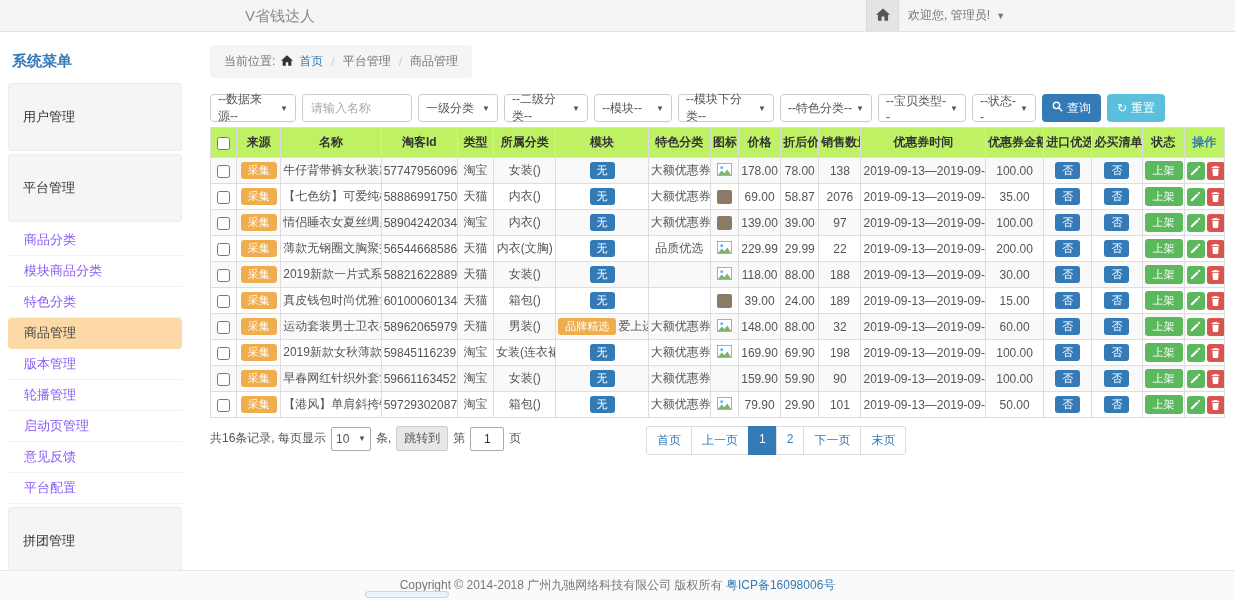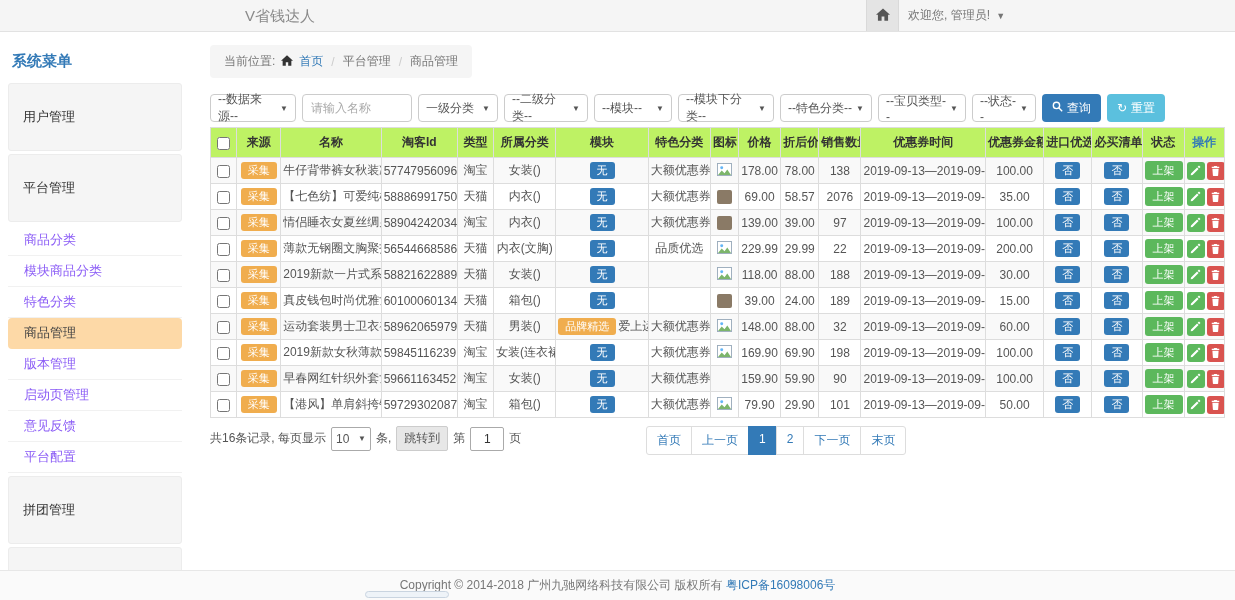--- a/index.html
+++ b/index.html
@@ -119,20 +119,21 @@
 <aside class="sidebar">
   <div class="side-title">系统菜单</div>
   <div id="sidebar-items">
       <div class="side-group">用户管理</div>
       <div class="side-group">平台管理</div>
       <div class="side-link">商品分类</div>
       <div class="side-link">模块商品分类</div>
       <div class="side-link">特色分类</div>
       <div class="side-link active">商品管理</div>
       <div class="side-link">版本管理</div>
+      <div class="side-link">轮播管理</div>
       <div class="side-link">启动页管理</div>
       <div class="side-link">意见反馈</div>
       <div class="side-link">平台配置</div>
       <div class="side-group">拼团管理</div>
       <div class="side-group">省惠快报</div>
       <div class="side-group">消息管理</div>
       <div class="side-group">订单管理</div>
     </div>
 </aside>
 
@@ -274,21 +275,21 @@
           <td><input type="checkbox" style=""></td>
           <td><span class="badge b-warn">采集</span></td>
           <td>【七色纺】可爱纯棉家...</td>
           <td>588869917501</td>
           <td>天猫</td>
           <td>内衣()</td>
           <td><span class="badge b-blue">无</span></td>
           <td>大额优惠券</td>
           <td><span class="thumb"></span></td>
           <td>69.00</td>
-          <td>58.57</td>
+          <td>58.87</td>
           <td>2076</td>
           <td>2019-09-13—2019-09-18</td>
           <td>35.00</td>
           <td><span class="badge b-blue">否</span></td>
           <td><span class="badge b-blue">否</span></td>
           <td><span class="status-on">上架</span></td>
           <td><span class="op-btn op-edit">
               <svg width="11" height="11" viewBox="0 0 16 16">
                 <path fill="#fff" d="M15.3 2.9L13.1.7l-2 2 2.2 2.2zM10.3 3.5L1.5 12.3 1 15l2.7-.5 8.8-8.8z"></path>
               </svg>

